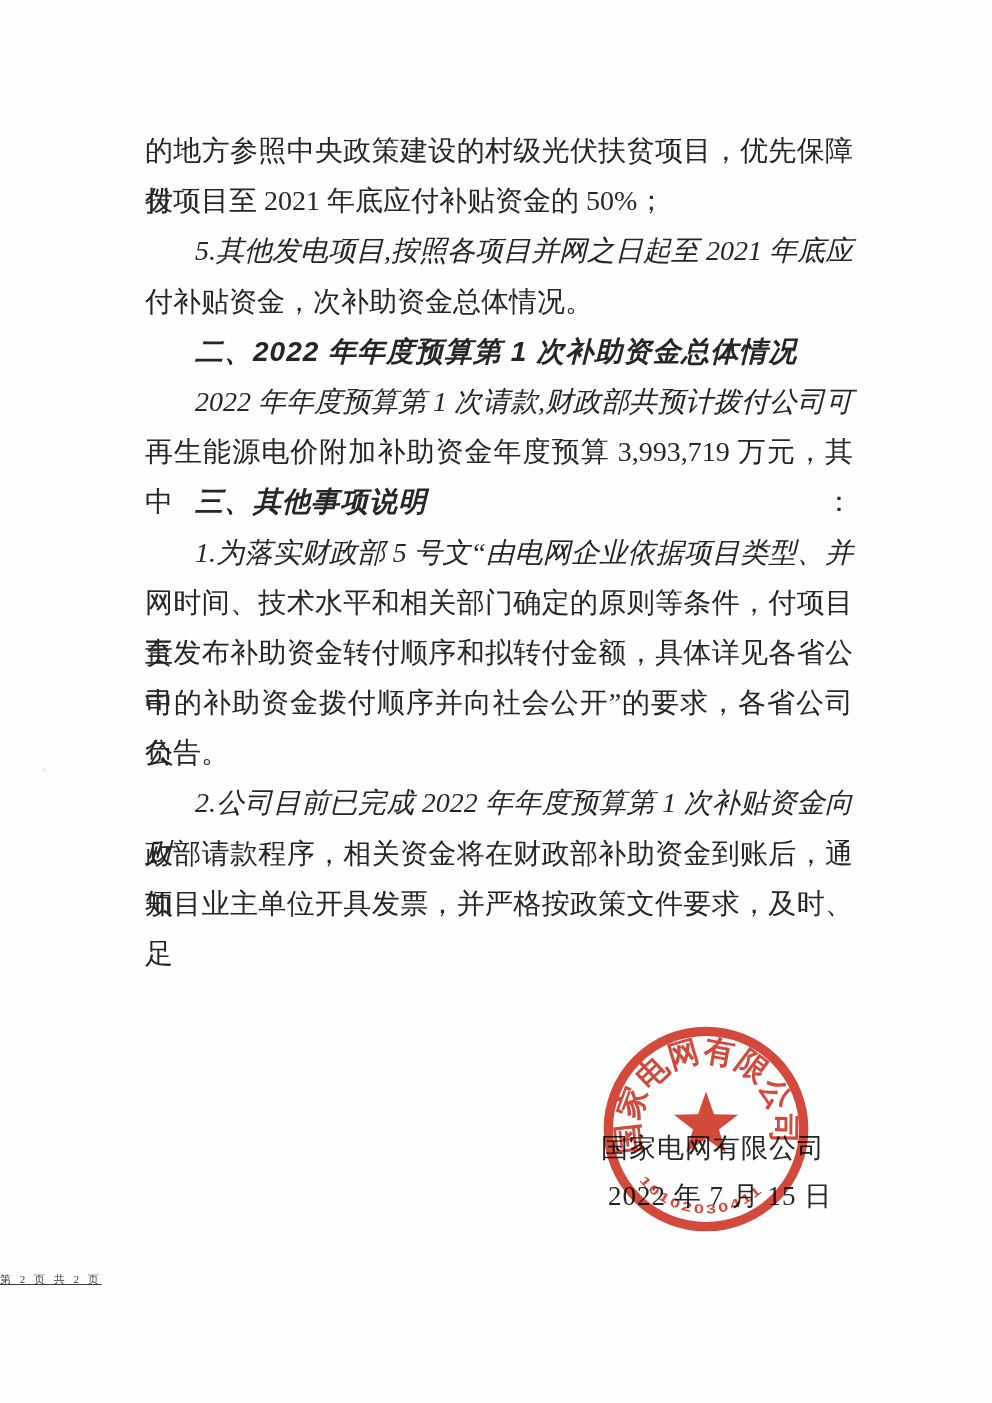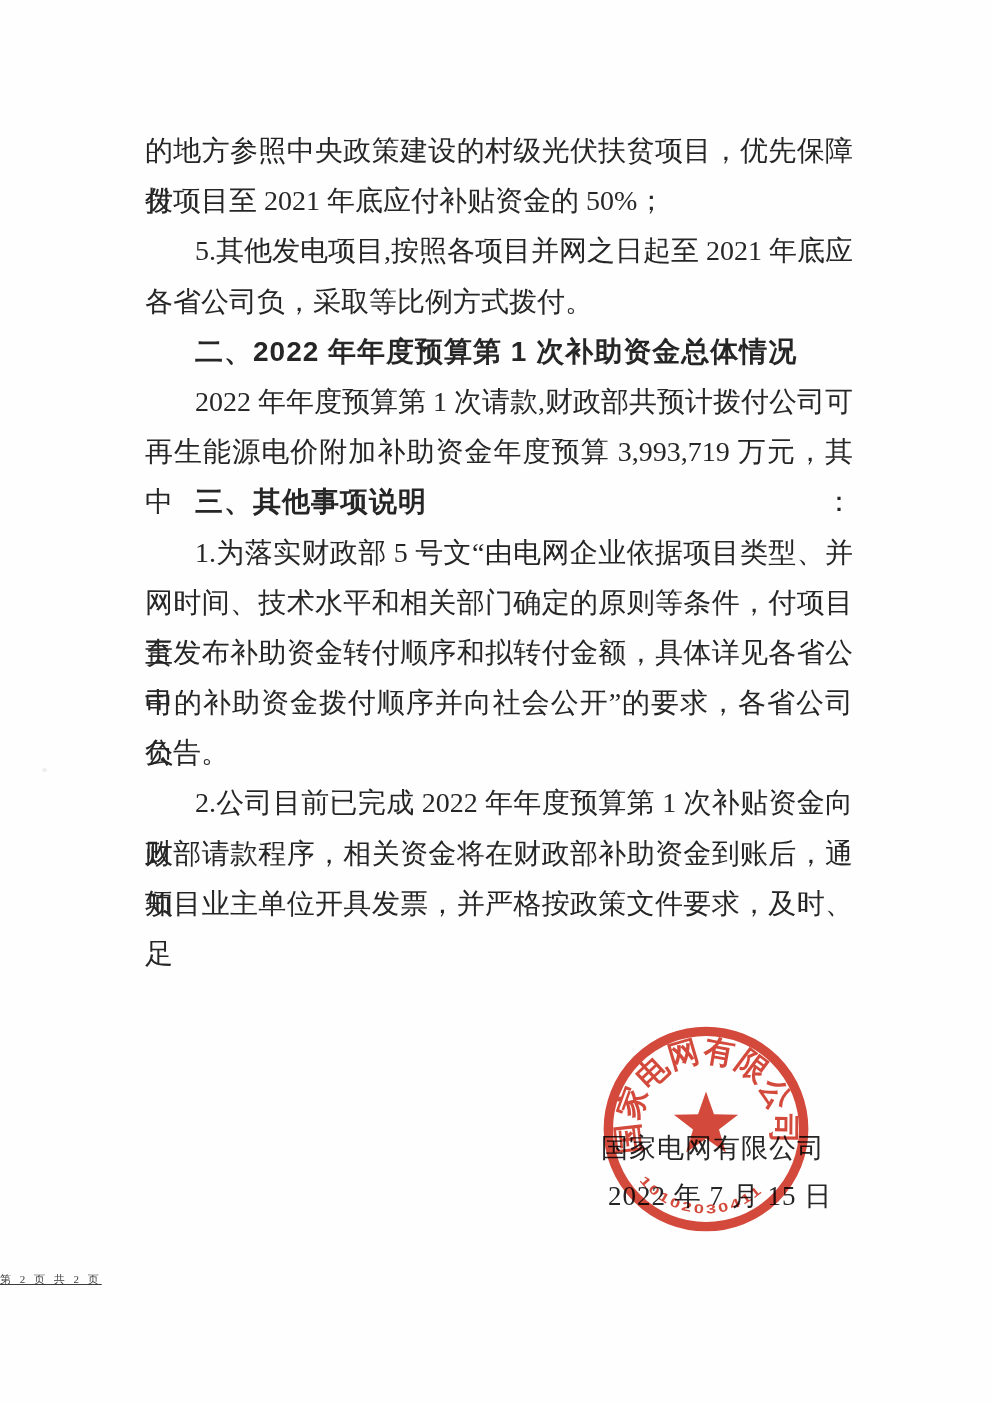--- a/index.html
+++ b/index.html
@@ -19,21 +19,21 @@
     width:708px;
   }
   .line {
     height:50.2px;
     line-height:50.2px;
     font-size:28px;
     text-align:justify;
     text-align-last:justify;
   }
   .line.end { text-align-last:left; }
-  .line.indent { text-indent:50px; }
+  .line.indent { text-indent:50px;font-style:italic; }
   .line.heading {
     font-family:"Liberation Sans","DejaVu Sans",sans-serif;
     font-weight:700;
     letter-spacing:1px;
   }
   .sig {
     position:absolute;
     font-size:27px;
     letter-spacing:1px;
     white-space:nowrap;
@@ -77,21 +77,21 @@
 </style>
 </head>
 <body>
 
 <div class="page">
 
   <div class="doc-body">
     <div class="line">的地方参照中央政策建设的村级光伏扶贫项目，优先保障拨</div>
     <div class="line end">付项目至 2021 年底应付补贴资金的 50%；</div>
     <div class="line indent">5.其他发电项目,按照各项目并网之日起至 2021 年底应</div>
-    <div class="line end">各省公司负，采取等比例方式拨付。</div>
+    <div class="line end">付补贴资金，次补助资金总体情况。</div>
     <div class="line heading indent end">二、2022 年年度预算第 1 次补助资金总体情况</div>
     <div class="line indent">2022 年年度预算第 1 次请款,财政部共预计拨付公司可</div>
     <div class="line">再生能源电价附加补助资金年度预算 3,993,719 万元，其中：</div>
     <div class="line heading indent end">三、其他事项说明</div>
     <div class="line indent">1.为落实财政部 5 号文“由电网企业依据项目类型、并</div>
     <div class="line">网时间、技术水平和相关部门确定的原则等条件，付项目至</div>
     <div class="line">责发布补助资金转付顺序和拟转付金额，具体详见各省公司</div>
     <div class="line">中的补助资金拨付顺序并向社会公开”的要求，各省公司负</div>
     <div class="line end">公告。</div>
     <div class="line indent">2.公司目前已完成 2022 年年度预算第 1 次补贴资金向财</div>

